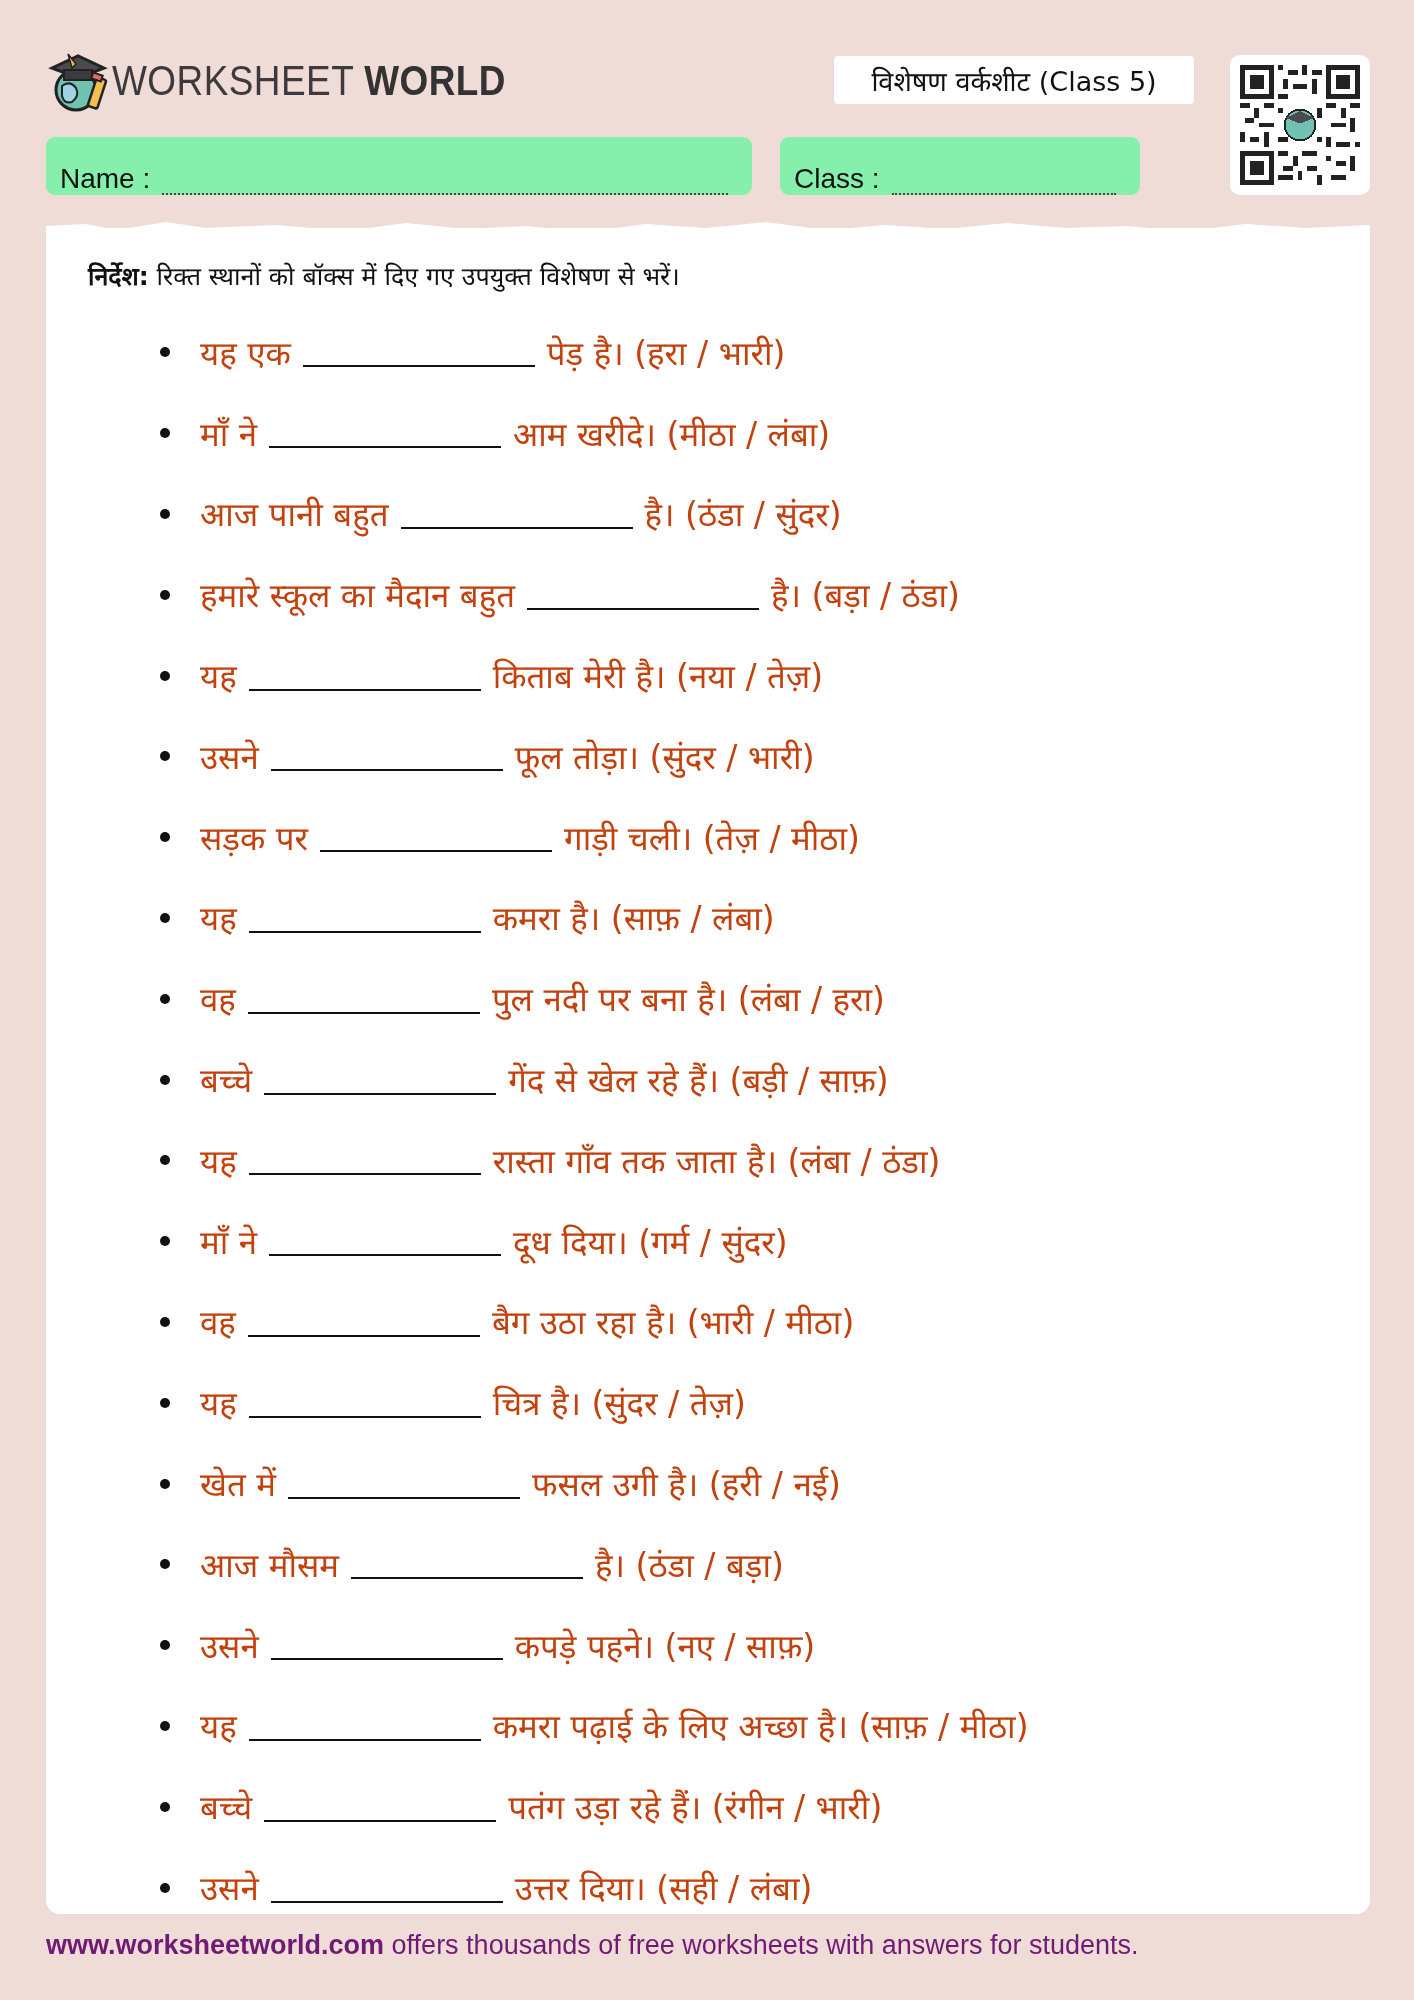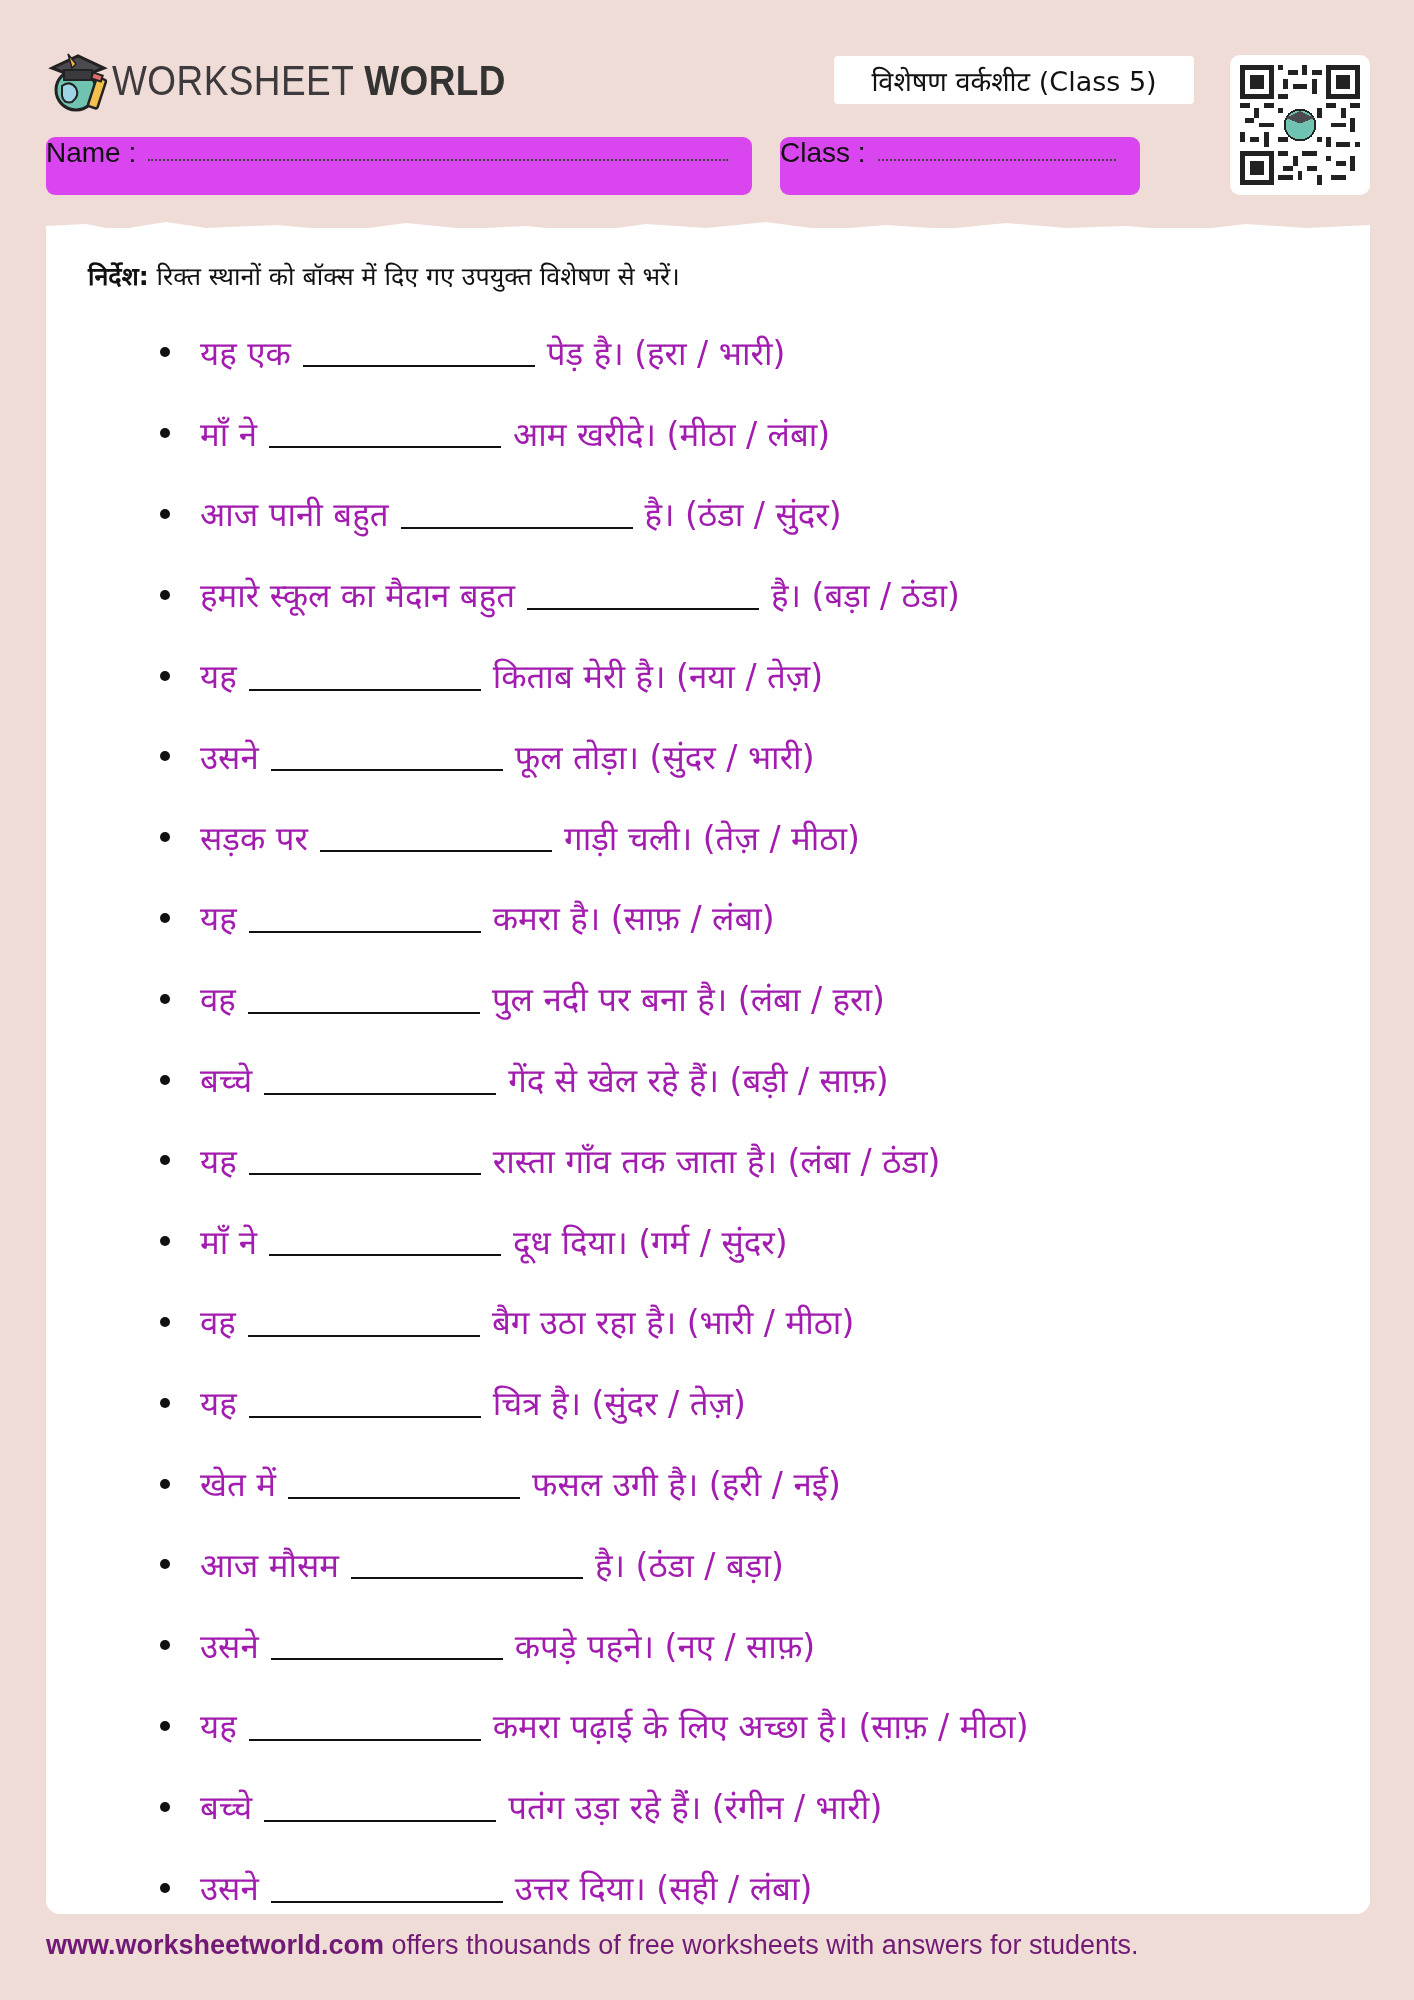--- a/index.html
+++ b/index.html
@@ -28,22 +28,22 @@
     background: #fff; border-radius: 4px;
     display: flex; align-items: center; justify-content: center;
     font-size: 27px; color: #111;
   }
   .qr {
     position: absolute; left: 1230px; top: 55px; width: 140px; height: 140px;
     background: #fff; border-radius: 10px; padding: 10px;
   }
   .field {
     position: absolute; top: 137px; height: 58px;
-    background: #d946ef; border-radius: 9px;
-    display: flex; align-items: flex-start; 
+    background: #86efac; border-radius: 9px;
+    display: flex; align-items: flex-end; padding-left: 14px;
   }
   .field-label { font-family: "Liberation Sans", sans-serif; font-size: 28px; color: #111; white-space: nowrap; }
   .field-line {
     flex: 1; margin: 22px 24px 0 12px; border-bottom: 2px dotted #444; height: 2px;
   }
   .field-name { left: 46px; width: 706px; }
   .field-class { left: 780px; width: 360px; }
   .card {
     position: absolute; left: 46px; top: 228px; width: 1324px; height: 1686px;
     background: #fff; border-radius: 0 0 14px 14px;
@@ -55,21 +55,21 @@
     position: absolute; left: 88px; top: 258px;
     font-size: 25px; color: #111; white-space: nowrap;
   }
   .instruction b { font-weight: 700; }
   .questions {
     position: absolute; left: 160px; top: 312px; width: 1180px;
     list-style: none;
   }
   .q {
     height: 80.8px; display: flex; align-items: center;
-    font-size: 33px; color: #a21caf; white-space: nowrap;
+    font-size: 33px; color: #c2410c; white-space: nowrap;
   }
   .bullet {
     width: 10px; height: 10px; border-radius: 50%; background: #111;
     margin-right: 30px; flex: none;
   }
   .blank {
     display: inline-block; width: 232px; border-bottom: 2.5px solid #111;
     height: 30px; margin: 0 12px; vertical-align: bottom;
   }
   .footer {

